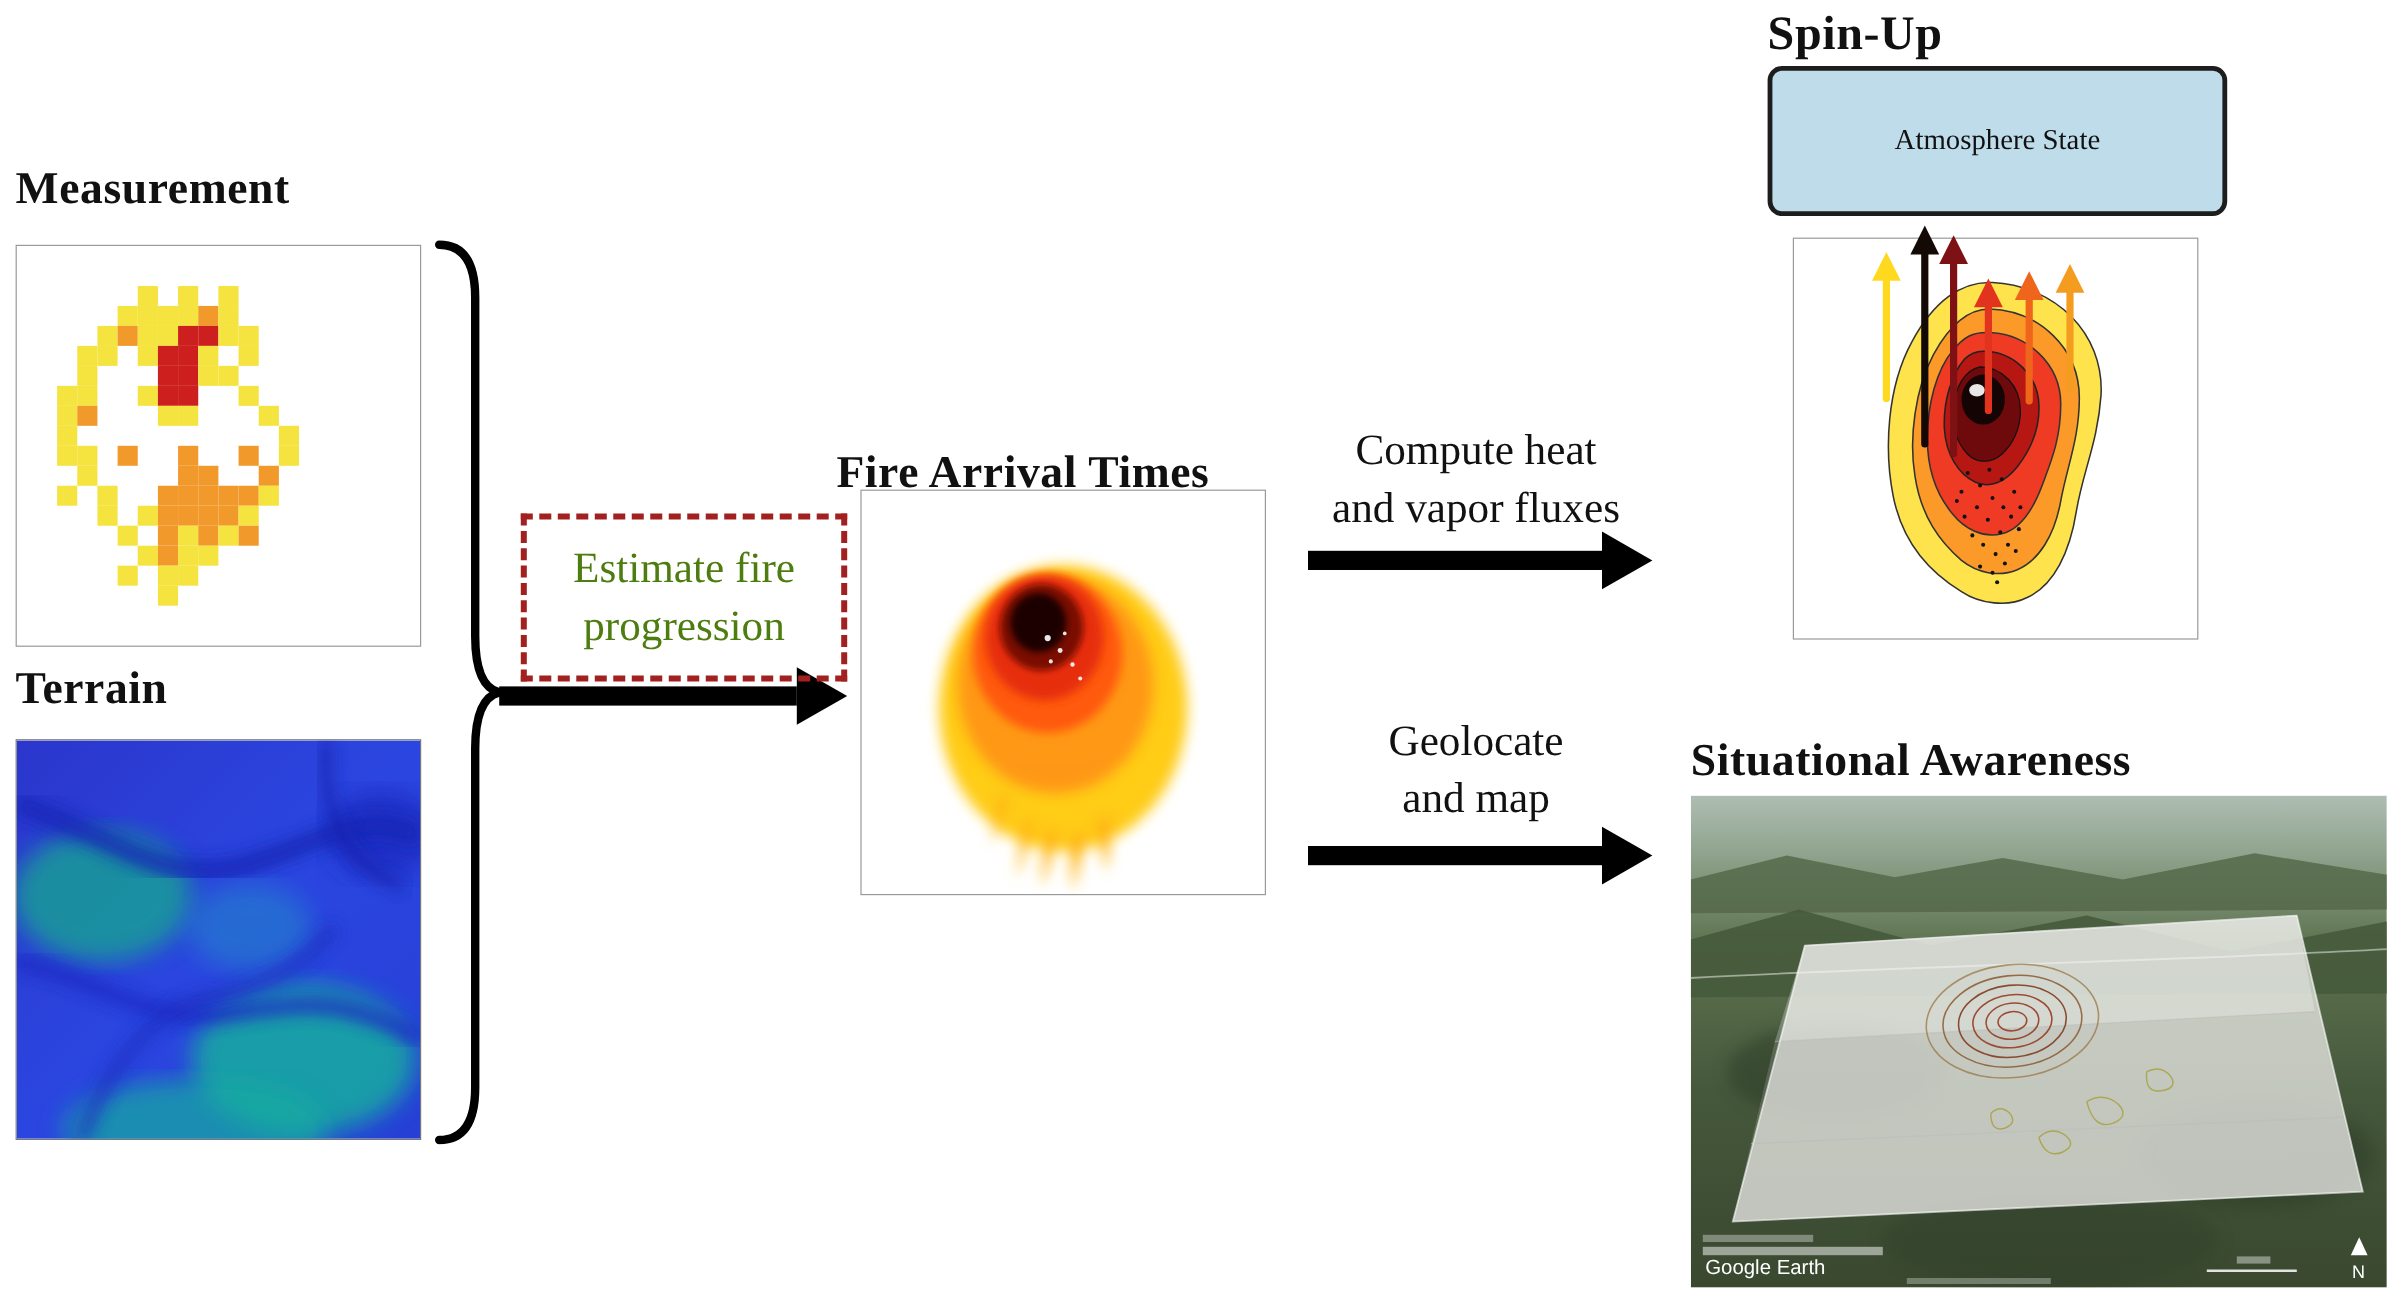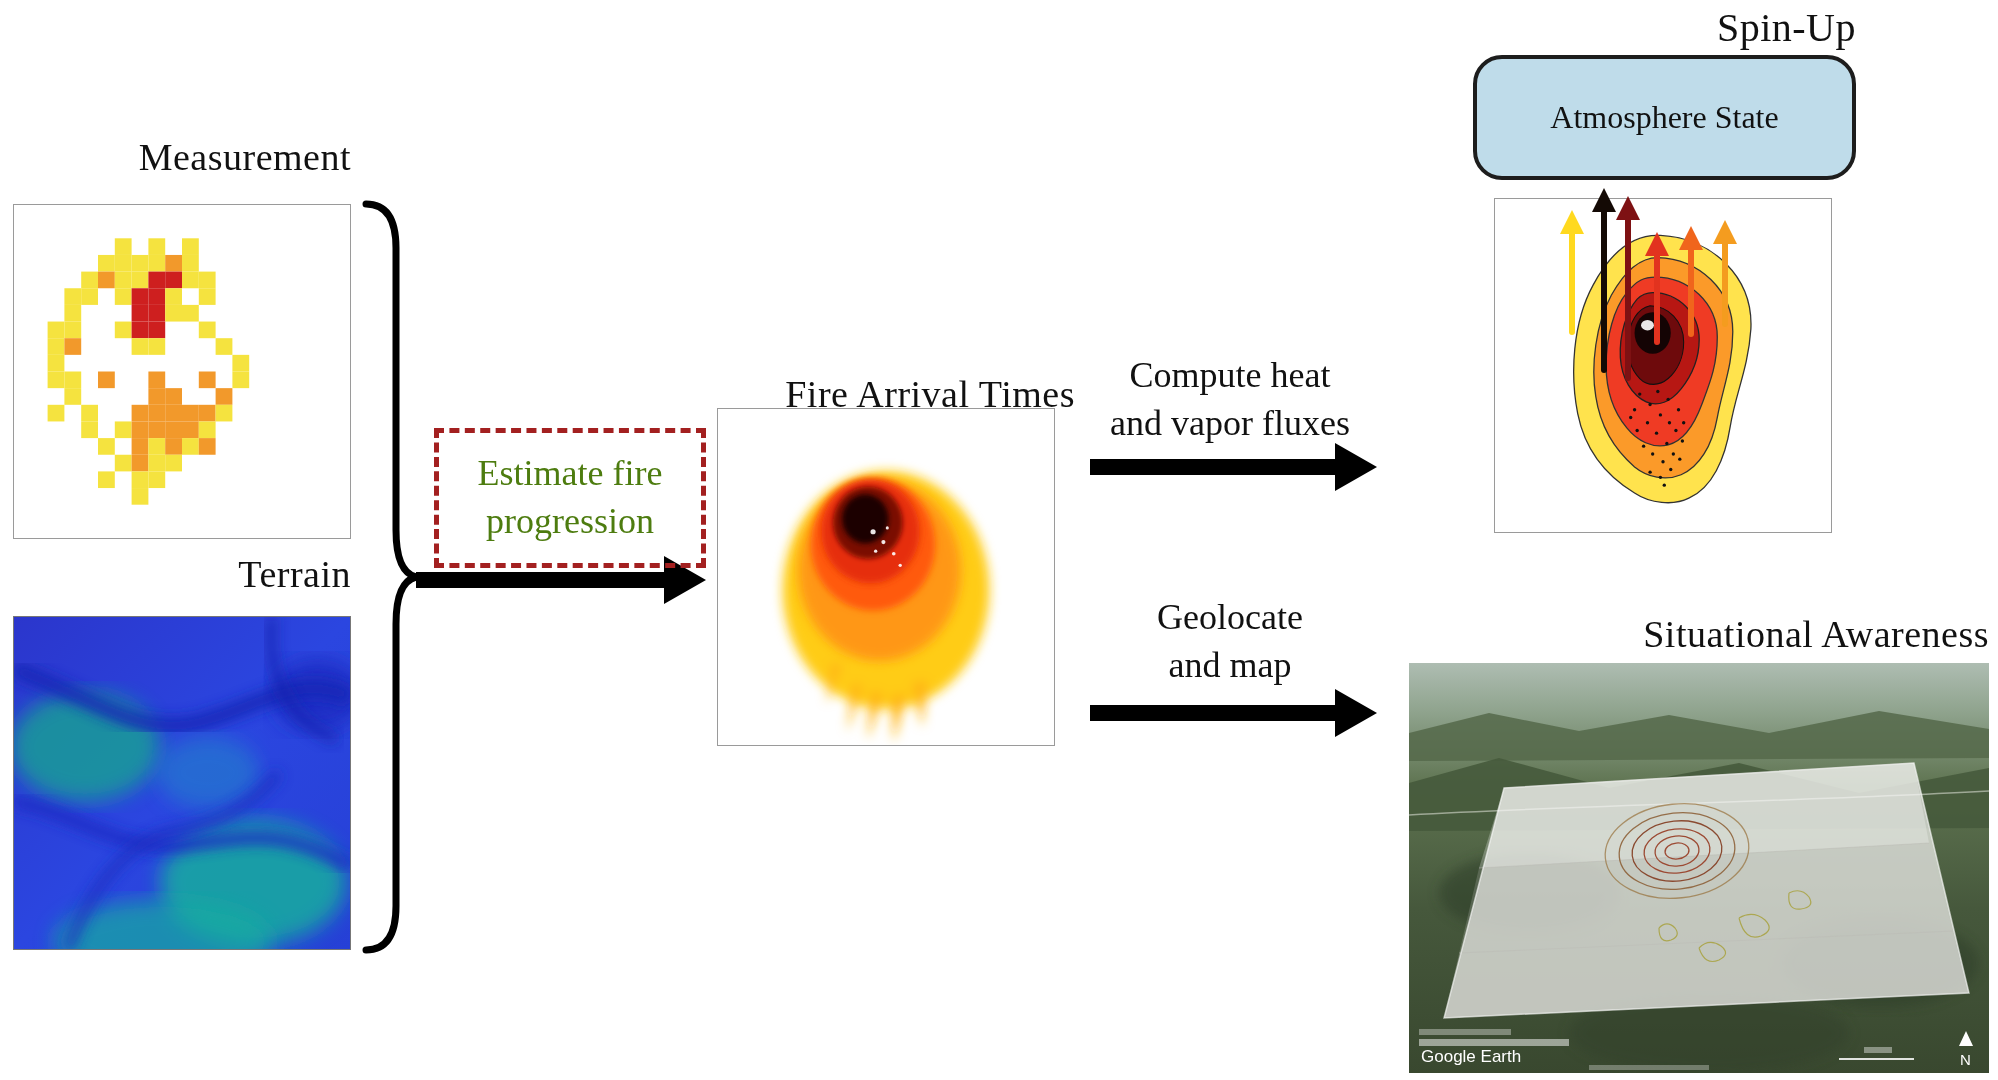--- a/index.html
+++ b/index.html
@@ -1,36 +1,36 @@
 <!DOCTYPE html>
 <html><head>
 <meta charset="utf-8">
 <style>
   html,body{margin:0;padding:0;background:#ffffff;}
   #canvas{
     position:relative;width:1998px;height:1080px;background:#ffffff;overflow:hidden;
     font-family:"Liberation Serif", serif;color:#111;
   }
-  .lbl{position:absolute;text-align:right;font-weight:400;font-size:38px;letter-spacing:.5px;}
+  .lbl{position:absolute;text-align:left;font-weight:700;font-size:38px;letter-spacing:.5px;}
   .txt{position:absolute;text-align:center;font-size:36px;line-height:1.32;}
   .imgbox{position:absolute;background:#fff;border:1px solid #9a9a9a;box-sizing:border-box;}
   .imgbox svg{display:block;width:100%;height:100%;}
   .noborder{border:none;}
   .dashed-box{
     position:absolute;border:5px dashed #A32020;box-sizing:border-box;
     color:#4d7c0f;font-size:36px;line-height:1.32;text-align:center;
     display:flex;flex-direction:column;justify-content:center;
   }
   .h-arrow{position:absolute;display:flex;align-items:center;}
   .h-arrow .shaft{height:16px;background:#000;}
   .h-arrow .head{width:0;height:0;border-left:42px solid #000;border-top:24px solid transparent;border-bottom:24px solid transparent;}
   .round-box{
-    position:absolute;background:#BFDCEA;border:4px solid #1d1d1d;border-radius:29px;
+    position:absolute;background:#BFDCEA;border:4px solid #1d1d1d;border-radius:12px;
     box-sizing:border-box;display:flex;flex-direction:column;justify-content:center;
-    text-align:center;font-size:32px;line-height:1.35;
+    text-align:center;font-size:24px;line-height:1.35;
   }
   .abs{position:absolute;}
 </style>
 </head>
 <body>
 
 <div id="canvas">
 
   <div class="lbl" style="left:13px;top:135px;width:338px;">Measurement</div>
 

